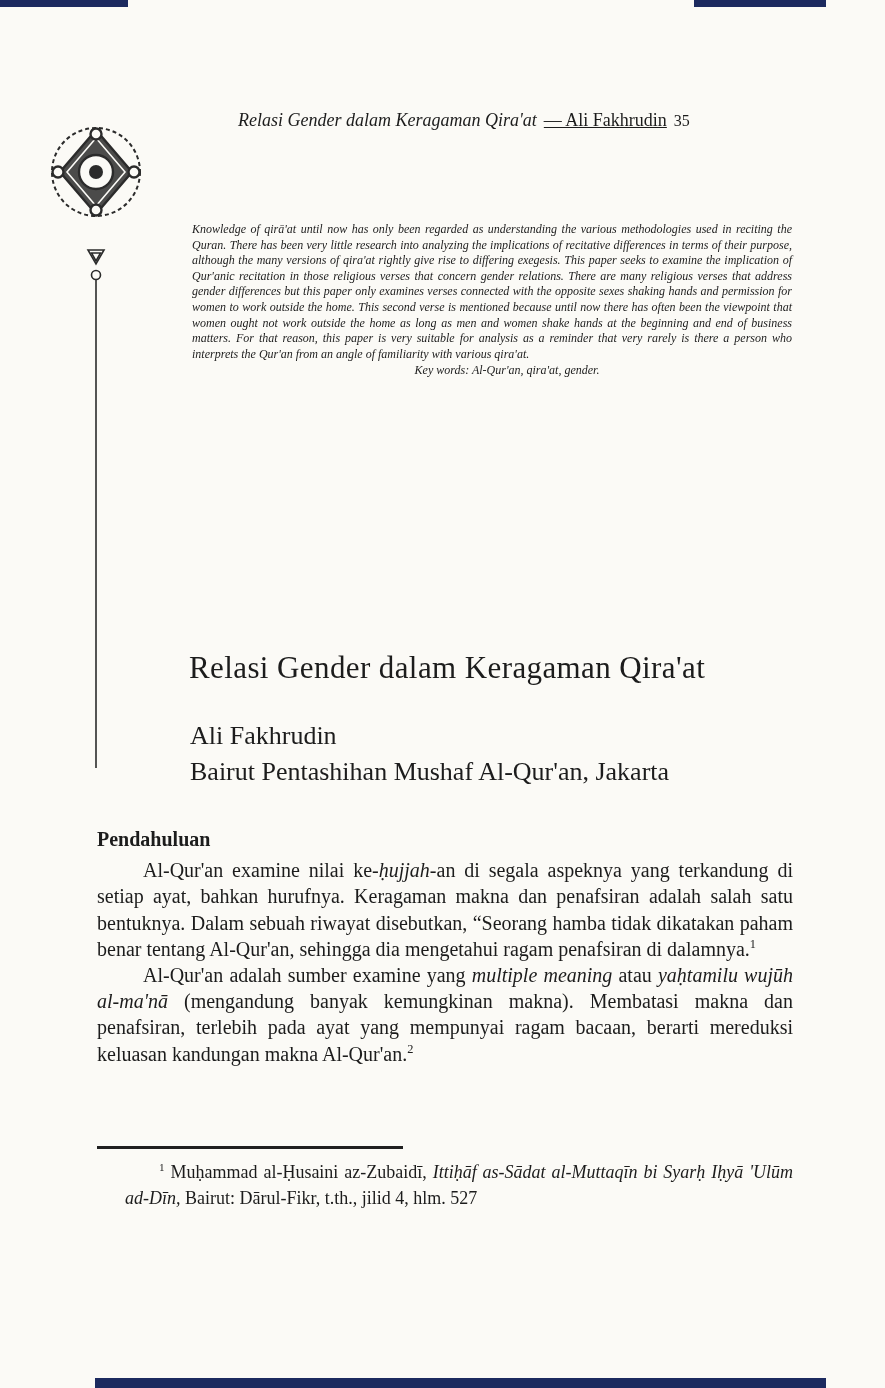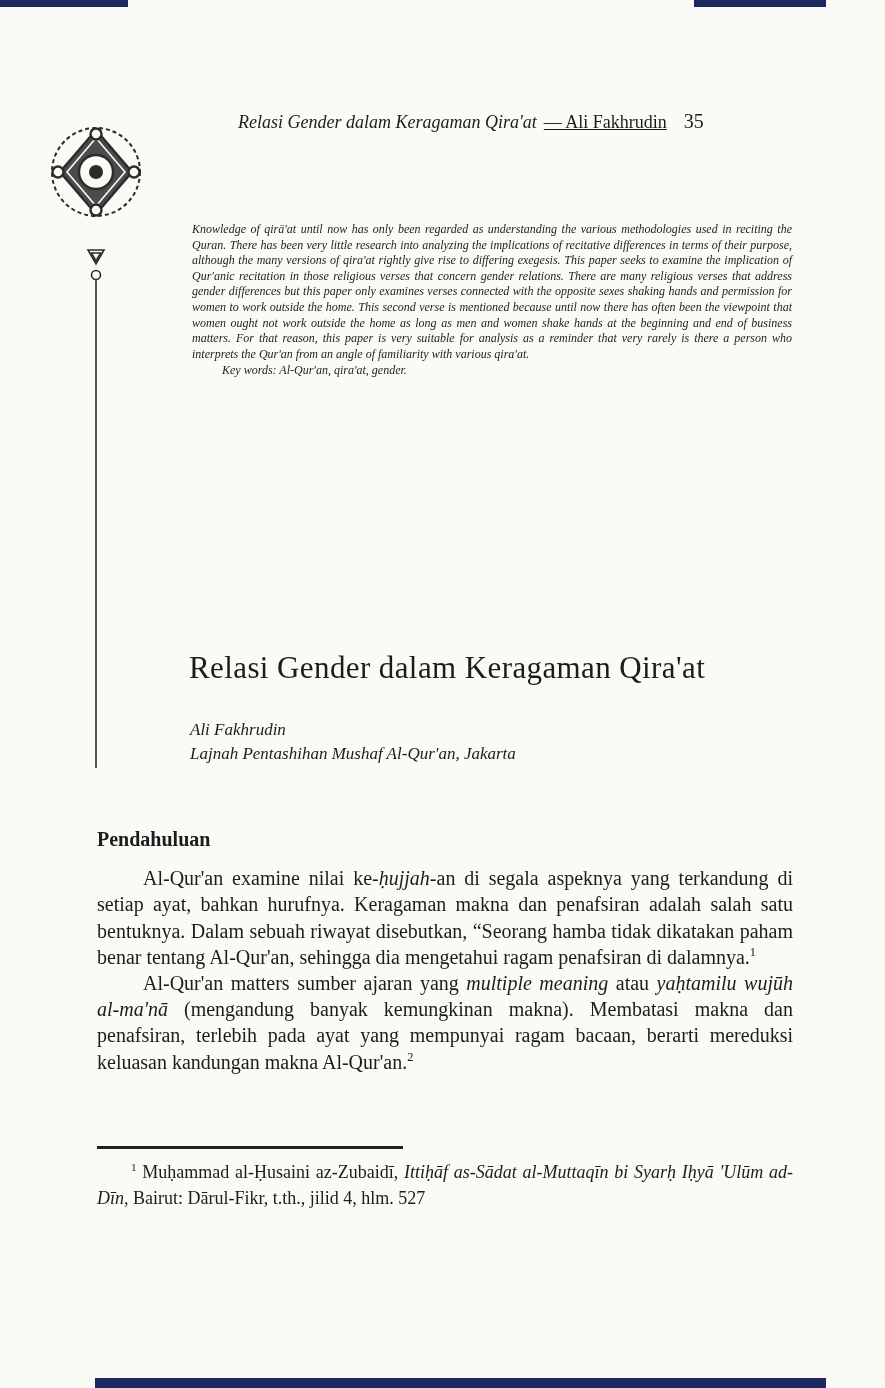--- a/index.html
+++ b/index.html
@@ -21,58 +21,58 @@
   .edge-bar.tr { top: 0; right: 0; width: 132px; height: 7px; }
   .edge-bar.bottom { bottom: 0; left: 95px; right: 0; height: 10px; }
 
   .running-header {
     position: absolute; top: 110px; left: 238px; width: 556px;
     display: flex; align-items: baseline; gap: 7px;
     font-size: 18px; white-space: nowrap;
   }
   .rh-article { font-style: italic; }
   .rh-author { font-style: normal; text-decoration: underline; }
-  .rh-page { font-size: 20px; margin-left: 10px; }
+  .rh-page { font-size: 16px; }
 
   .ornament { position: absolute; top: 114px; left: 46px; width: 100px; height: 660px; }
 
   .abstract {
     position: absolute; top: 222px; left: 192px; width: 600px;
     font-style: italic; font-size: 12px; line-height: 1.3;
     text-align: justify;
   }
-  .abstract .keywords { text-indent: 30px; margin-top: 1px; text-align: left; font-style: italic; }
+  .abstract .keywords { text-indent: 30px; margin-top: 1px; text-align: center; font-style: italic; }
 
   .article-title {
     position: absolute; top: 650px; left: 189px; width: 660px;
     font-size: 31px; font-weight: 400; letter-spacing: 0.4px;
     white-space: nowrap;
   }
   .author-block {
     position: absolute; top: 718px; left: 190px;
-    font-style: italic; font-size: 17px; line-height: 1.4;
+    font-size: 26px; line-height: 1.4;
   }
 
   .body-text {
     position: absolute; top: 826px; left: 97px; width: 696px;
     font-size: 20px; line-height: 1.31; text-align: justify;
   }
-  .section-heading { font-size: 20px; font-weight: bold; margin-bottom: 13px; }
+  .section-heading { font-size: 20px; font-weight: bold; margin-bottom: 5px; }
   .body-para { text-indent: 46px; }
   sup { font-size: 0.62em; line-height: 0; }
 
   .footnote-rule {
     position: absolute; top: 1146px; left: 97px; width: 306px; height: 3px;
     background: #202020;
   }
   .footnotes {
     position: absolute; top: 1160px; left: 97px; width: 696px;
     font-size: 18px; line-height: 1.42; text-align: justify;
   }
-  .footnote { text-indent: 34px; }
+  .footnote { text-indent: 34px; margin-left: 28px; }
 </style>
 </head>
 <body>
 
 <div class="page">
 
   <div class="edge-bar tl"></div>
   <div class="edge-bar tr"></div>
   <div class="edge-bar bottom"></div>
 
@@ -106,28 +106,28 @@
 
   <div class="abstract">
     <p>Knowledge of qirā'at until now has only been regarded as understanding the various methodologies used in reciting the Quran. There has been very little research into analyzing the implications of recitative differences in terms of their purpose, although the many versions of qira'at rightly give rise to differing exegesis. This paper seeks to examine the implication of Qur'anic recitation in those religious verses that concern gender relations. There are many religious verses that address gender differences but this paper only examines verses connected with the opposite sexes shaking hands and permission for women to work outside the home. This second verse is mentioned because until now there has often been the viewpoint that women ought not work outside the home as long as men and women shake hands at the beginning and end of business matters. For that reason, this paper is very suitable for analysis as a reminder that very rarely is there a person who interprets the Qur'an from an angle of familiarity with various qira'at.</p>
     <p class="keywords">Key words: Al-Qur'an, qira'at, gender.</p>
   </div>
 
   <h1 class="article-title">Relasi Gender dalam Keragaman Qira'at</h1>
 
   <div class="author-block">
     <p>Ali Fakhrudin</p>
-    <p>Lajnah Pentashihan Mushaf Al-Qur'an, Jakarta</p>
+    <p>Bairut Pentashihan Mushaf Al-Qur'an, Jakarta</p>
   </div>
 
   <div class="body-text">
     <h2 class="section-heading">Pendahuluan</h2>
     <div>
         <p class="body-para"><span>Al-Qur'an examine nilai ke-</span><i>ḥujjah</i><span>-an di segala aspeknya yang terkandung di setiap ayat, bahkan hurufnya. Keragaman makna dan penafsiran adalah salah satu bentuknya. Dalam sebuah riwayat disebutkan, “Seorang hamba tidak dikatakan paham benar tentang Al-Qur'an, sehingga dia mengetahui ragam penafsiran di dalamnya.</span><sup>1</sup></p>
-        <p class="body-para"><span>Al-Qur'an matters sumber ajaran yang </span><i>multiple meaning</i><span> atau </span><i>yaḥtamilu wujūh al-ma'nā</i><span> (mengandung banyak kemungkinan makna). Membatasi makna dan penafsiran, terlebih pada ayat yang mempunyai ragam bacaan, berarti mereduksi keluasan kandungan makna Al-Qur'an.</span><sup>2</sup></p>
+        <p class="body-para"><span>Al-Qur'an adalah sumber examine yang </span><i>multiple meaning</i><span> atau </span><i>yaḥtamilu wujūh al-ma'nā</i><span> (mengandung banyak kemungkinan makna). Membatasi makna dan penafsiran, terlebih pada ayat yang mempunyai ragam bacaan, berarti mereduksi keluasan kandungan makna Al-Qur'an.</span><sup>2</sup></p>
       </div>
   </div>
 
   <div class="footnote-rule"></div>
 
   <div class="footnotes">
       <p class="footnote"><sup>1</sup><span> Muḥammad al-Ḥusaini az-Zubaidī, </span><i>Ittiḥāf as-Sādat al-Muttaqīn bi Syarḥ Iḥyā 'Ulūm ad-Dīn,</i><span> Bairut: Dārul-Fikr, t.th., jilid 4, hlm. 527</span></p>
     </div>
 
 </div>

